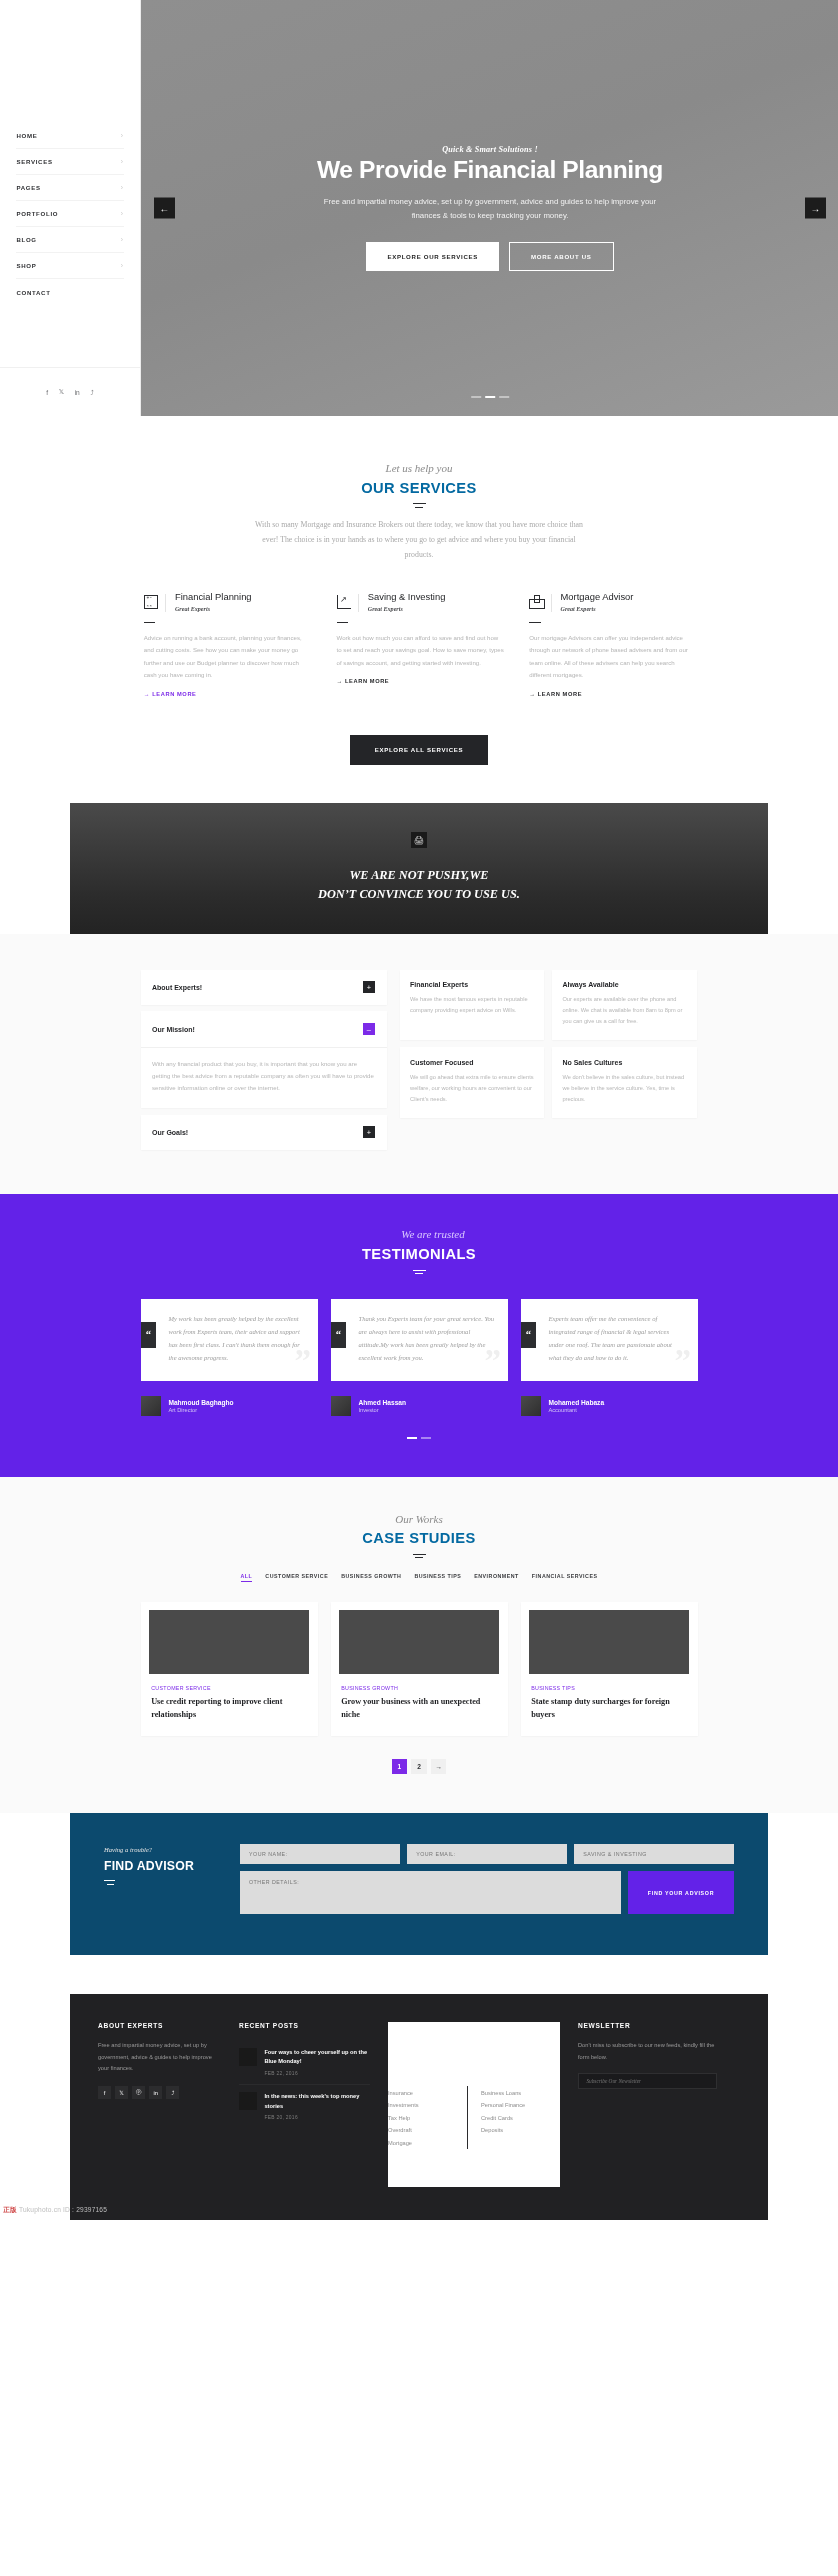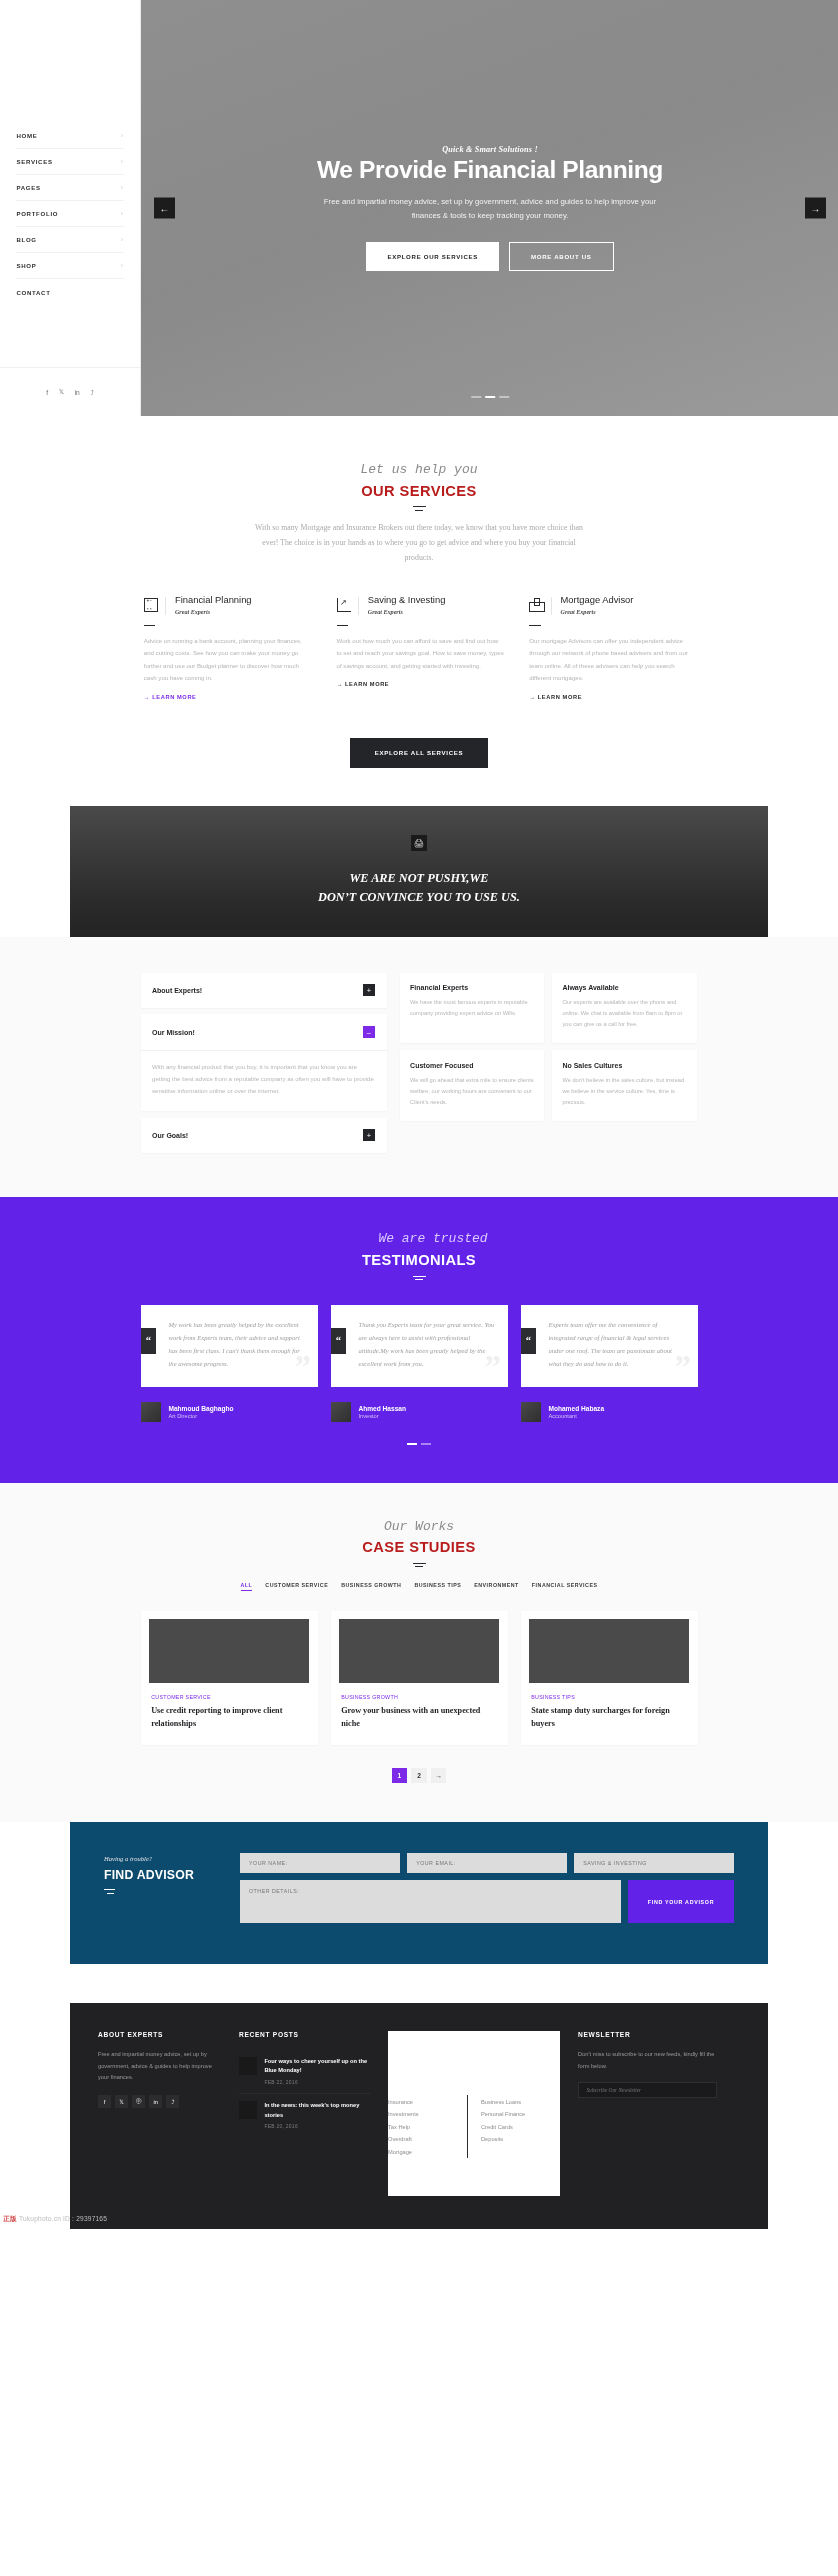--- a/index.html
+++ b/index.html
@@ -76,25 +76,25 @@
   .hero-arrow.right{right:13px;}
   .hero-dots{
     position:absolute;bottom:18px;left:50%;transform:translateX(-50%);
     display:flex;gap:4.1px;
   }
   .hero-dots i{display:block;width:9.8px;height:1.6px;background:rgba(255,255,255,.45);cursor:pointer;}
   .hero-dots i.on{background:#fff;}
 
   
   .sec-eyebrow{
-    font-family:Liberation Mono, monospace;font-style:italic;
-    font-size:13px;color:#8b8b8b;text-align:center;margin-bottom:5.7px;
+    font-family:Liberation Serif, serif;font-style:italic;
+    font-size:11px;color:#8b8b8b;text-align:center;margin-bottom:5.7px;
   }
   .sec-title{
-    font-size:14.7px;font-weight:bold;letter-spacing:0.4px;color:#b91c1c;
+    font-size:14.7px;font-weight:bold;letter-spacing:0.4px;color:#0369a1;
     text-align:center;
   }
   .sec-rule{
     width:13px;height:0;border-top:1.6px solid #2a2b2e;
     margin:7.4px auto 0;position:relative;
   }
   .sec-rule:after{
     content:"";position:absolute;left:2.5px;top:2.5px;width:8.2px;
     border-top:1.6px solid #2a2b2e;
   }

